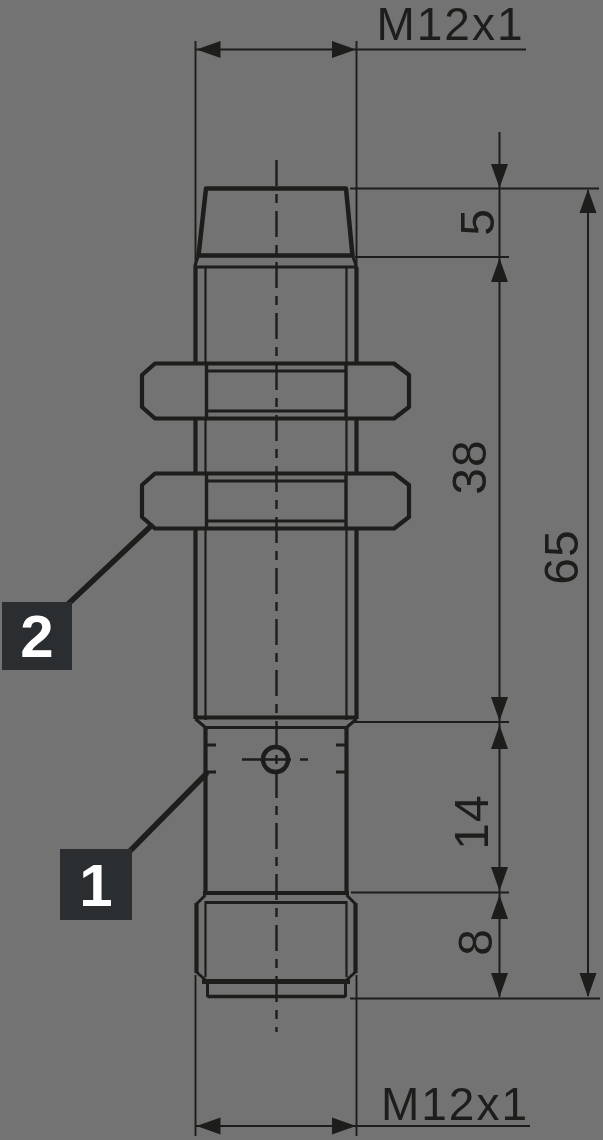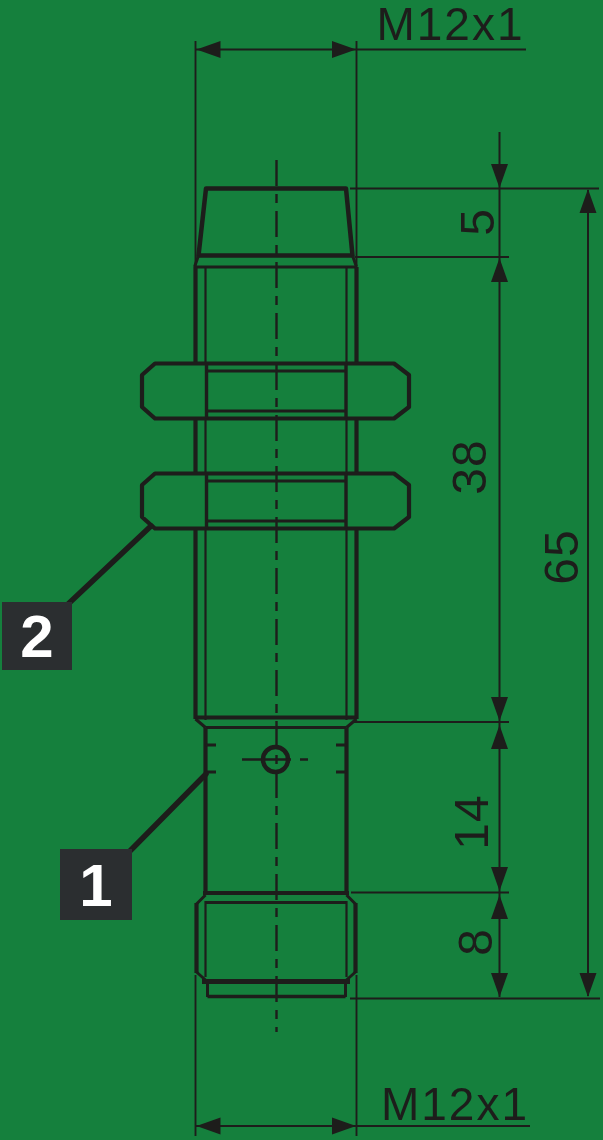--- a/index.html
+++ b/index.html
@@ -1,20 +1,20 @@
 <!DOCTYPE html>
 <html><head>
 <meta charset="utf-8">
 <style>
   html, body { margin: 0; padding: 0; background: #ffffff; }
   #stage {
     position: relative;
     width: 603px;
     height: 1140px;
-    background: #15803d;
+    background: #737373;
     overflow: hidden;
     font-family: "Liberation Sans", sans-serif;
   }
   svg { display: block; }
   text {
     font-family: "Liberation Sans", sans-serif;
     fill: #1d1d1b;
   }
   .dim-text { font-size: 48px; letter-spacing: 1px; }
   .thread-text { font-size: 46px; letter-spacing: 2px; }

